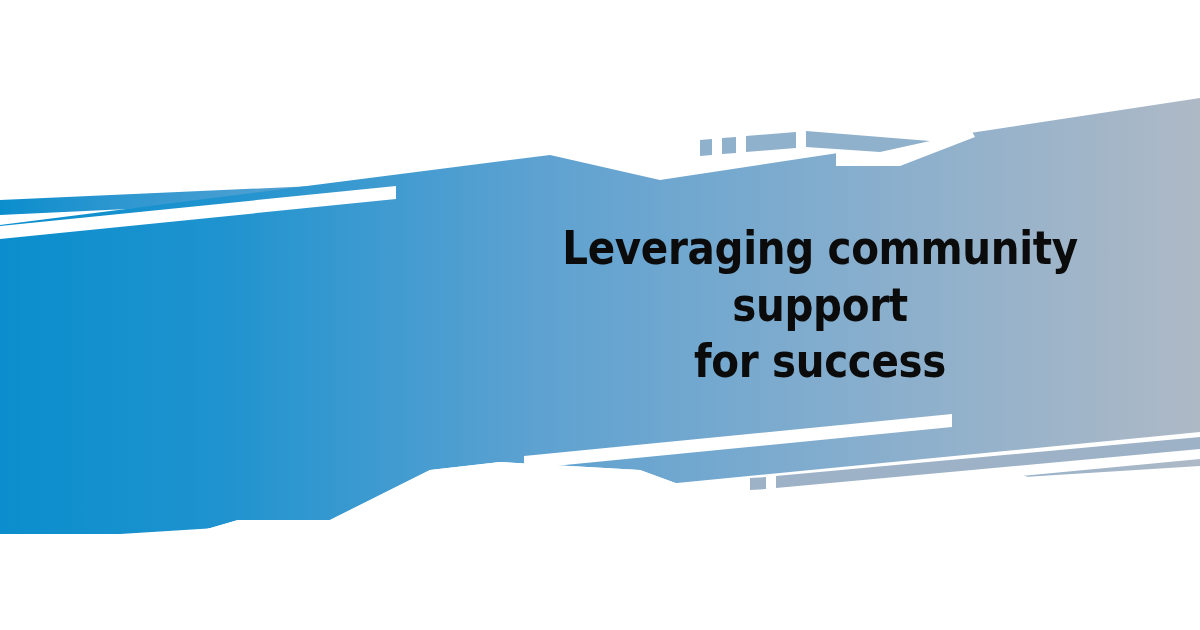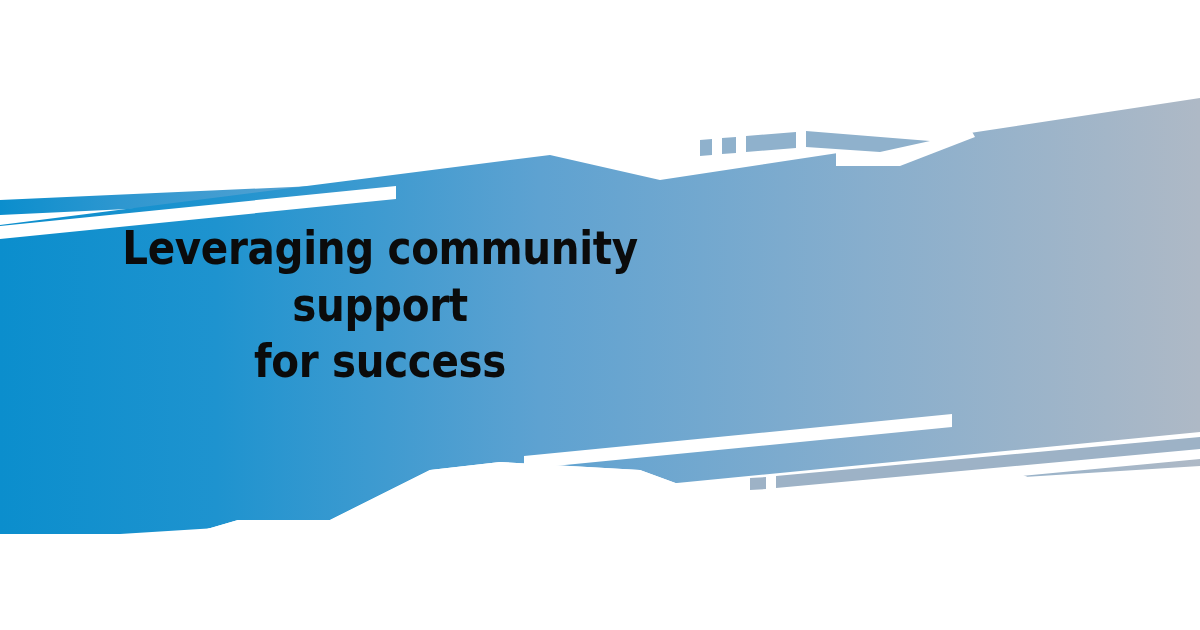--- a/index.html
+++ b/index.html
@@ -29,21 +29,21 @@
     display: block;
   }
   #headline-layer {
     position: absolute;
     left: 0;
     top: 0;
     width: 1200px;
     height: 630px;
     display: flex;
     align-items: center;
-    justify-content: flex-start;
+    justify-content: flex-end;
     pointer-events: none;
   }
   #headline {
     width: 760px;
     text-align: center;
     color: #0b0b0b;
     font-family: "DejaVu Sans", "Liberation Sans", sans-serif;
     font-weight: bold;
     font-size: 46px;
     line-height: 1.22;

